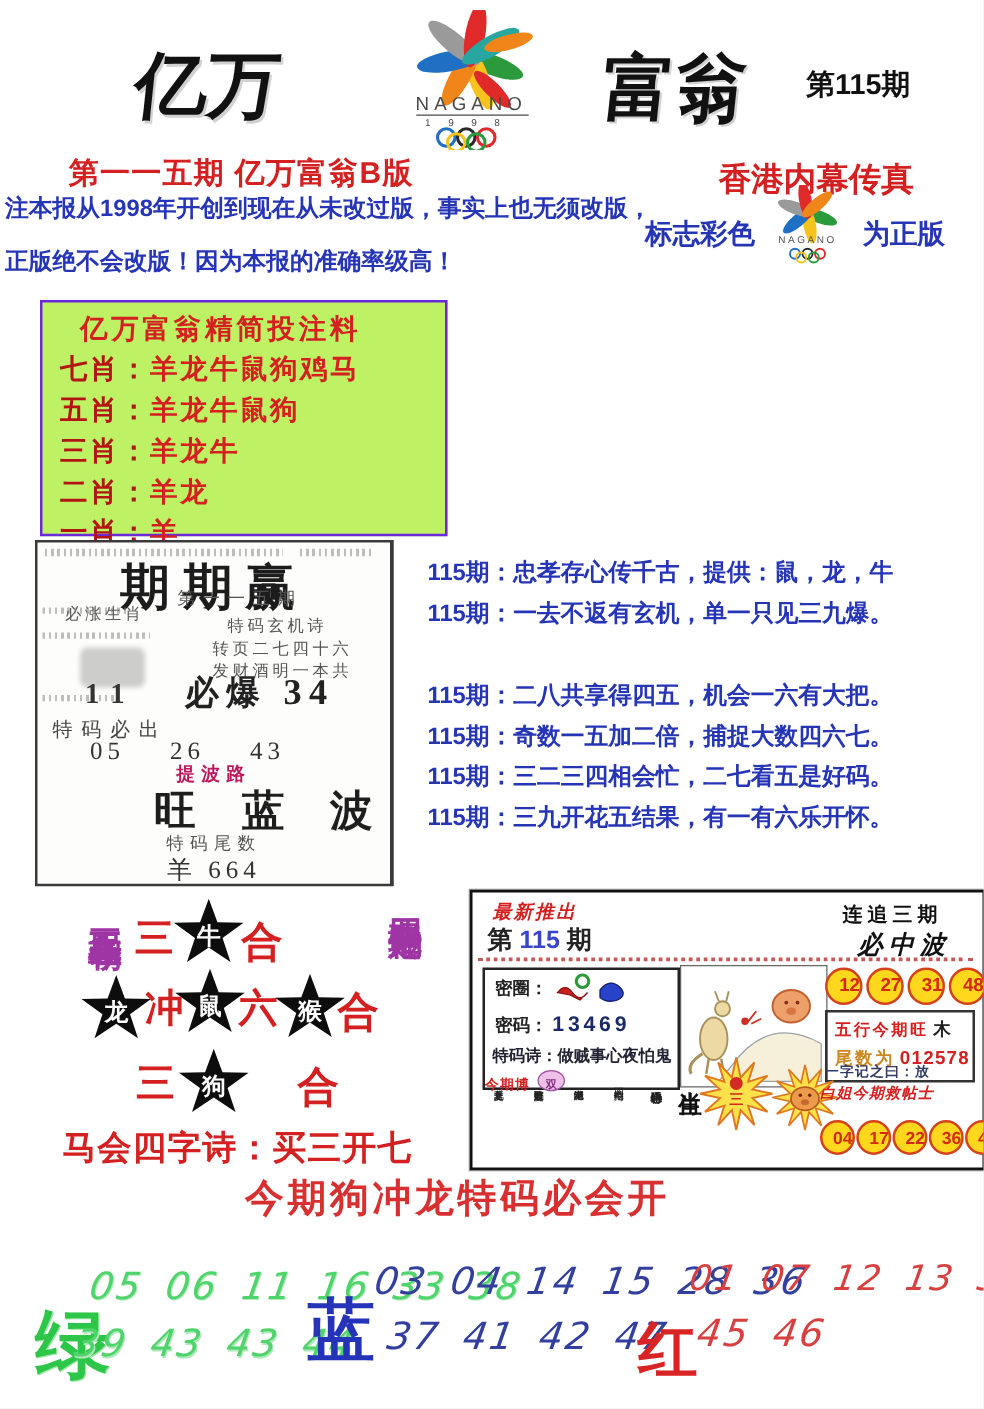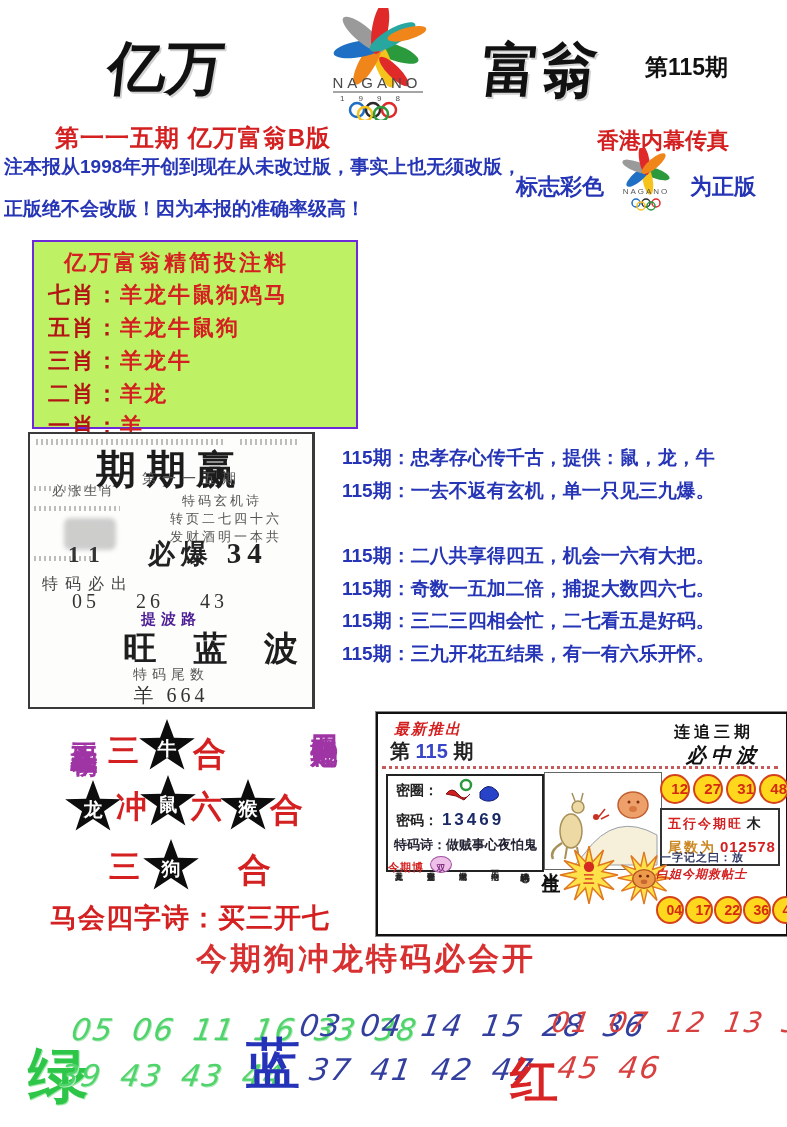--- a/index.html
+++ b/index.html
@@ -64,21 +64,21 @@
         <circle cx="62" cy="102" r="7" stroke="#1f6fc4"></circle>
         <circle cx="78" cy="102" r="7" stroke="#2a2a2a"></circle>
         <circle cx="94" cy="102" r="7" stroke="#e02a2a"></circle>
         <circle cx="70" cy="106" r="7" stroke="#f6c31c"></circle>
         <circle cx="86" cy="106" r="7" stroke="#2a9a3d"></circle>
       </g>
     </svg>
   </div>
 
   <div class="abs b red" style="left:55px;top:122px;font-size:24px;letter-spacing:1px;">第一一五期 亿万富翁B版</div>
-  <div class="abs b red" style="left:597px;top:126px;font-size:22px;">香港内幕传真</div>
+  <div class="abs b red" style="left:575px;top:126px;font-size:26px;">香港内幕传真</div>
   <div class="abs b blue" style="left:4px;top:154px;font-size:19px;white-space:nowrap;">注本报从1998年开创到现在从未改过版，事实上也无须改版，</div>
   <div class="abs b blue" style="left:516px;top:172px;font-size:22px;">标志彩色</div>
   <div class="abs" style="left:606px;top:148px;width:80px;height:64px;">
     <svg width="80" height="64" viewBox="0 0 80 64">
       <g transform="translate(40,22)">
         <ellipse rx="15" ry="5" transform="rotate(20) translate(10,0)" fill="#2a9a3d"></ellipse>
         <ellipse rx="15" ry="5" transform="rotate(80) translate(10,0)" fill="#f6c31c"></ellipse>
         <ellipse rx="15" ry="5" transform="rotate(140) translate(10,0)" fill="#1f6fc4"></ellipse>
         <ellipse rx="15" ry="5" transform="rotate(200) translate(10,0)" fill="#9a9a9a"></ellipse>
         <ellipse rx="15" ry="5" transform="rotate(260) translate(10,0)" fill="#e02a2a"></ellipse>
@@ -130,21 +130,21 @@
     <div class="abs clip-text" style="left:140px;top:94px;font-size:13px;letter-spacing:3px;color:#555;">发财酒明一本共</div>
     <div class="abs" style="left:34px;top:84px;width:52px;height:32px;background:#b9b9b9;filter:blur(2px);border-radius:6px;opacity:.7;"></div>
     <div class="abs noise" style="left:4px;top:122px;width:60px;height:5px;"></div>
     <div class="abs clip-text b" style="left:38px;top:108px;font-size:23px;letter-spacing:10px;color:#333;">11</div>
     <div class="abs clip-text b" style="left:118px;top:102px;font-size:27px;letter-spacing:6px;color:#222;">
       <span>必爆</span>
       <span style="font-size:29px;">34</span>
     </div>
     <div class="abs clip-text" style="left:12px;top:140px;font-size:16px;letter-spacing:7px;color:#444;">特码必出</div>
     <div class="abs clip-text" style="left:42px;top:156px;font-size:20px;letter-spacing:4px;color:#333;white-space:pre;">05    26    43</div>
-    <div class="abs clip-text b" style="left:0;width:100%;top:176px;text-align:center;font-size:15px;letter-spacing:5px;color:#4c1d95;">提波路</div>
+    <div class="abs clip-text b" style="left:0;width:100%;top:176px;text-align:center;font-size:15px;letter-spacing:5px;color:#be185d;">提波路</div>
     <div class="abs clip-text b" style="left:0;width:100%;top:192px;text-align:right;font-size:34px;letter-spacing:14px;color:#1e1e1e;">旺 蓝 波</div>
     <div class="abs clip-text" style="left:0;width:100%;top:232px;text-align:center;font-size:14px;letter-spacing:5px;color:#555;">特码尾数</div>
     <div class="abs clip-text" style="left:0;width:100%;top:248px;text-align:center;font-size:20px;letter-spacing:4px;color:#333;">羊 664</div>
   </div>
 
   <div class="tip-row" style="top:445px;"><span>115期：</span><span>忠孝存心传千古，提供：鼠，龙，牛</span></div>
   <div class="tip-row" style="top:478px;"><span>115期：</span><span>一去不返有玄机，单一只见三九爆。</span></div>
   <div class="tip-row" style="top:543px;"><span>115期：</span><span>二八共享得四五，机会一六有大把。</span></div>
   <div class="tip-row" style="top:576px;"><span>115期：</span><span>奇数一五加二倍，捕捉大数四六七。</span></div>
   <div class="tip-row" style="top:608px;"><span>115期：</span><span>三二三四相会忙，二七看五是好码。</span></div>

